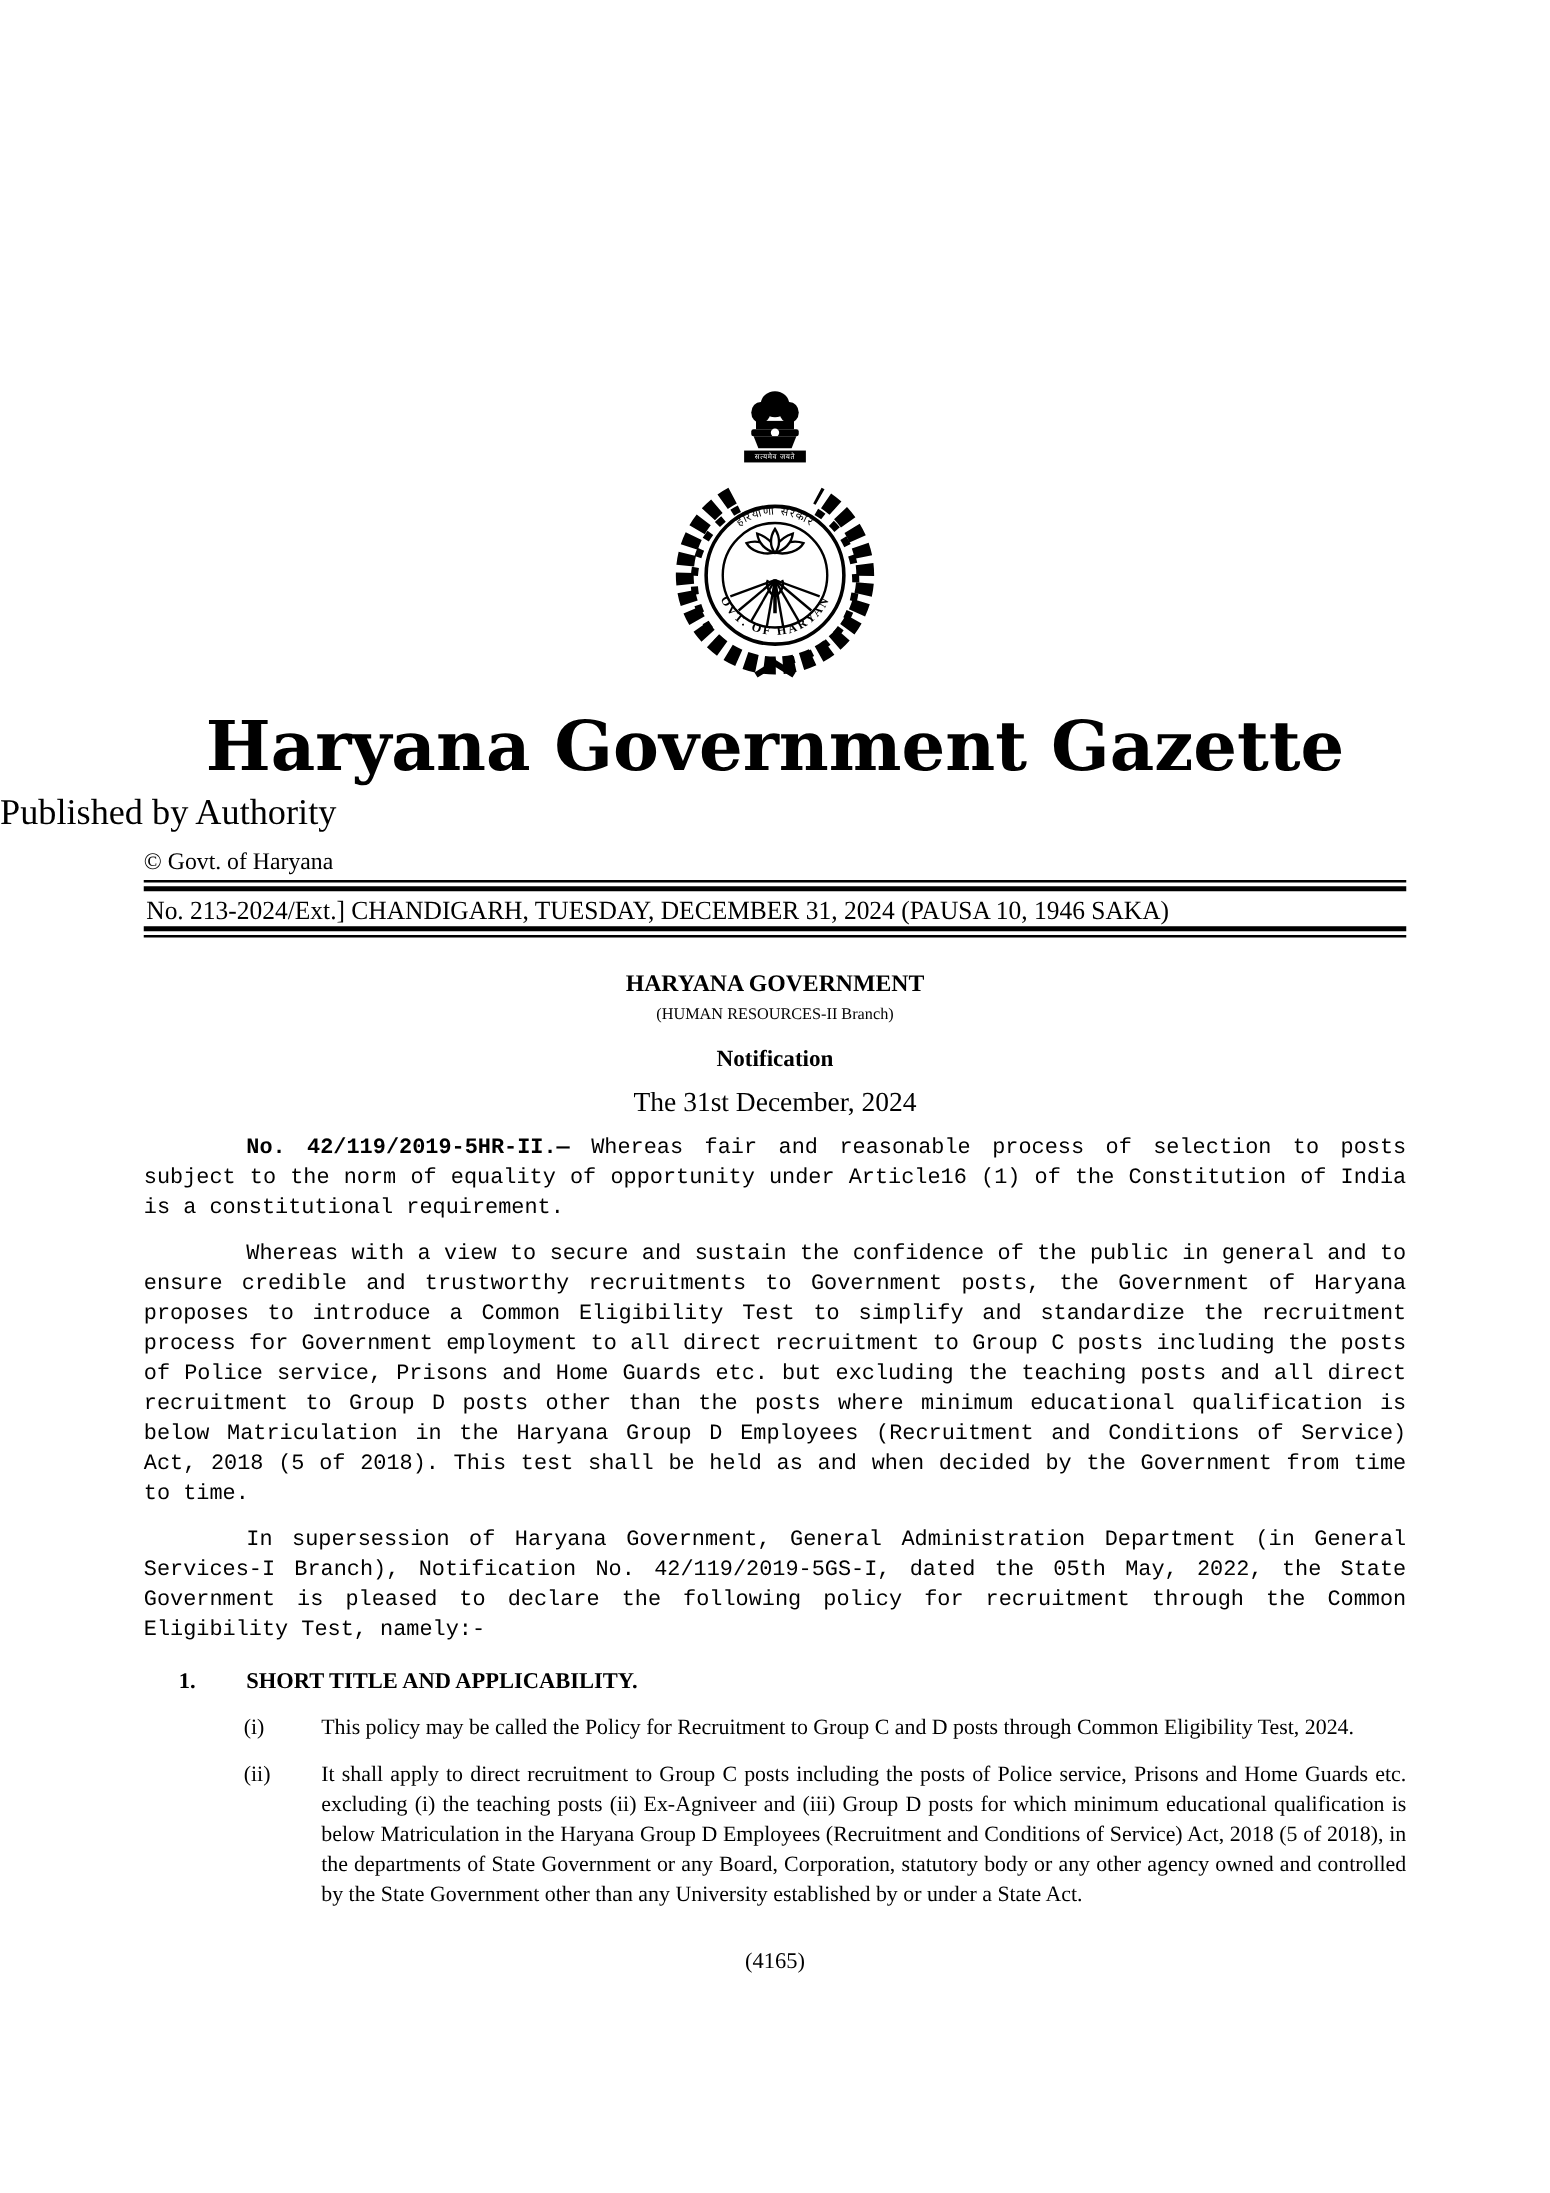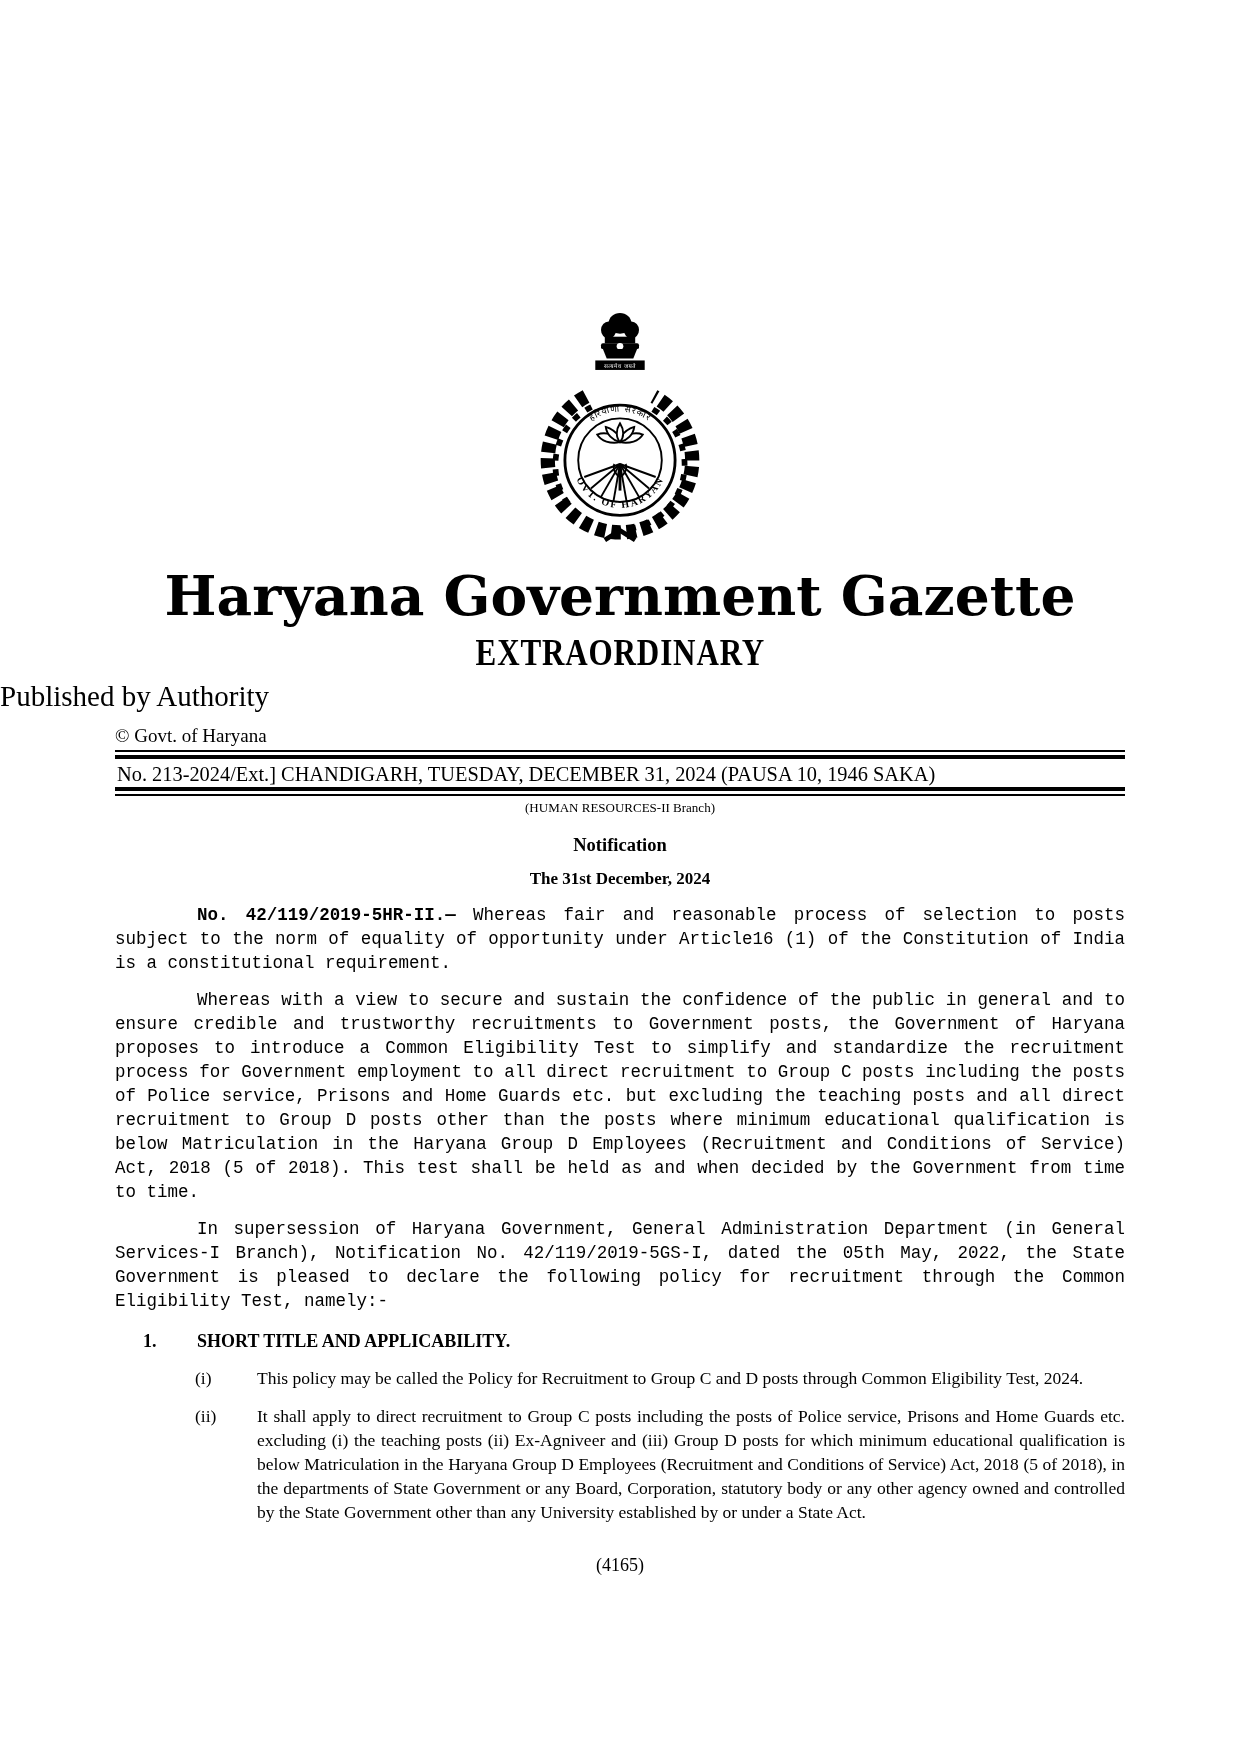--- a/index.html
+++ b/index.html
@@ -31,21 +31,21 @@
   .rule-a { margin-top:3px; height:3px; border-top:2px solid #000; border-bottom:4px solid #000; }
   .issue-line { font-size:21px; line-height:22px; padding:4px 0 2px 2px; }
   .issue-line span { display:inline-block; transform:scaleX(0.97); transform-origin:left center; white-space:nowrap; }
   .rule-b { height:3px; border-top:4px solid #000; border-bottom:2px solid #000; }
 
   
   .gov-head { margin-top:27px; text-align:center; font-weight:bold; font-size:19px; line-height:22px; }
   .dept-line { margin-top:13px; text-align:center; font-size:19px; line-height:24px; }
   .branch-line { text-align:center; font-size:13px; line-height:24px; }
   .notif-head { margin-top:15px; text-align:center; font-weight:bold; font-size:18.5px; line-height:21px; }
-  .notif-date { margin-top:12px; text-align:center; font-size:17px; line-height:21px;font-weight:bold; }
+  .notif-date { margin-top:12px; text-align:center; font-size:22px; line-height:21px; }
 
   
   .body-text p {
     margin:13px 0 0; font-size:17.5px; line-height:24px;
     text-align:justify; text-indent:82px;font-family:Liberation Mono, monospace;
   }
   .body-text p.first { margin-top:14px; }
   .lead { font-weight:bold; }
 
   .section-head { display:flex; margin-top:18px; font-weight:bold; font-size:18px; line-height:21px; }
@@ -128,29 +128,29 @@
         <path d="M100 147 C90 149 80 146 76 139 C84 136 93 139 100 144 Z"></path>
         <path d="M100 147 C110 149 120 146 124 139 C116 136 107 139 100 144 Z"></path>
         <path d="M100 147 C92 145 86 139 85 131 C92 133 97 138 100 142 Z"></path>
         <path d="M100 147 C108 145 114 139 115 131 C108 133 103 138 100 142 Z"></path>
         <path d="M100 127 C95.5 134 95.5 142 100 147 C104.5 142 104.5 134 100 127 Z"></path>
       </g>
     </svg>
   </div>
 
   <div class="gz-title">Haryana Government Gazette</div>
-  <div class="gz-sub"><span>EXTRAORDINARY</span></div>
   <div class="gz-auth">Published by Authority</div>
 
   <div class="content">
     <div class="copyright">© Govt. of Haryana</div>
     <div class="rule-a"></div>
     <div class="issue-line"><span>No. 213-2024/Ext.] CHANDIGARH, TUESDAY, DECEMBER 31, 2024 (PAUSA 10, 1946 SAKA)</span></div>
     <div class="rule-b"></div>
 
+    <div class="gov-head">HARYANA GOVERNMENT</div>
     <div class="branch-line">(HUMAN RESOURCES-II Branch)</div>
 
     <div class="notif-head">Notification</div>
     <div class="notif-date">The 31st December, 2024</div>
 
     <div class="body-text">
       <p class="first"><span class="lead">No. 42/119/2019-5HR-II.—</span><span> Whereas fair and reasonable process of selection to posts subject to the norm of equality of opportunity under Article16 (1) of the Constitution of India is a constitutional requirement.</span></p>
       <p>Whereas with a view to secure and sustain the confidence of the public in general and to ensure credible and trustworthy recruitments to Government posts, the Government of Haryana proposes to introduce a Common Eligibility Test to simplify and standardize the recruitment process for Government employment to all direct recruitment to Group C posts including the posts of Police service, Prisons and Home Guards etc. but excluding the teaching posts and all direct recruitment to Group D posts other than the posts where minimum educational qualification is below Matriculation in the Haryana Group D Employees (Recruitment and Conditions of Service) Act, 2018 (5 of 2018). This test shall be held as and when decided by the Government from time to time.</p>
       <p>In supersession of Haryana Government, General Administration Department (in General Services-I Branch), Notification No. 42/119/2019-5GS-I, dated the 05th May, 2022, the State Government is pleased to declare the following policy for recruitment through the Common Eligibility Test, namely:-</p>
     </div>

